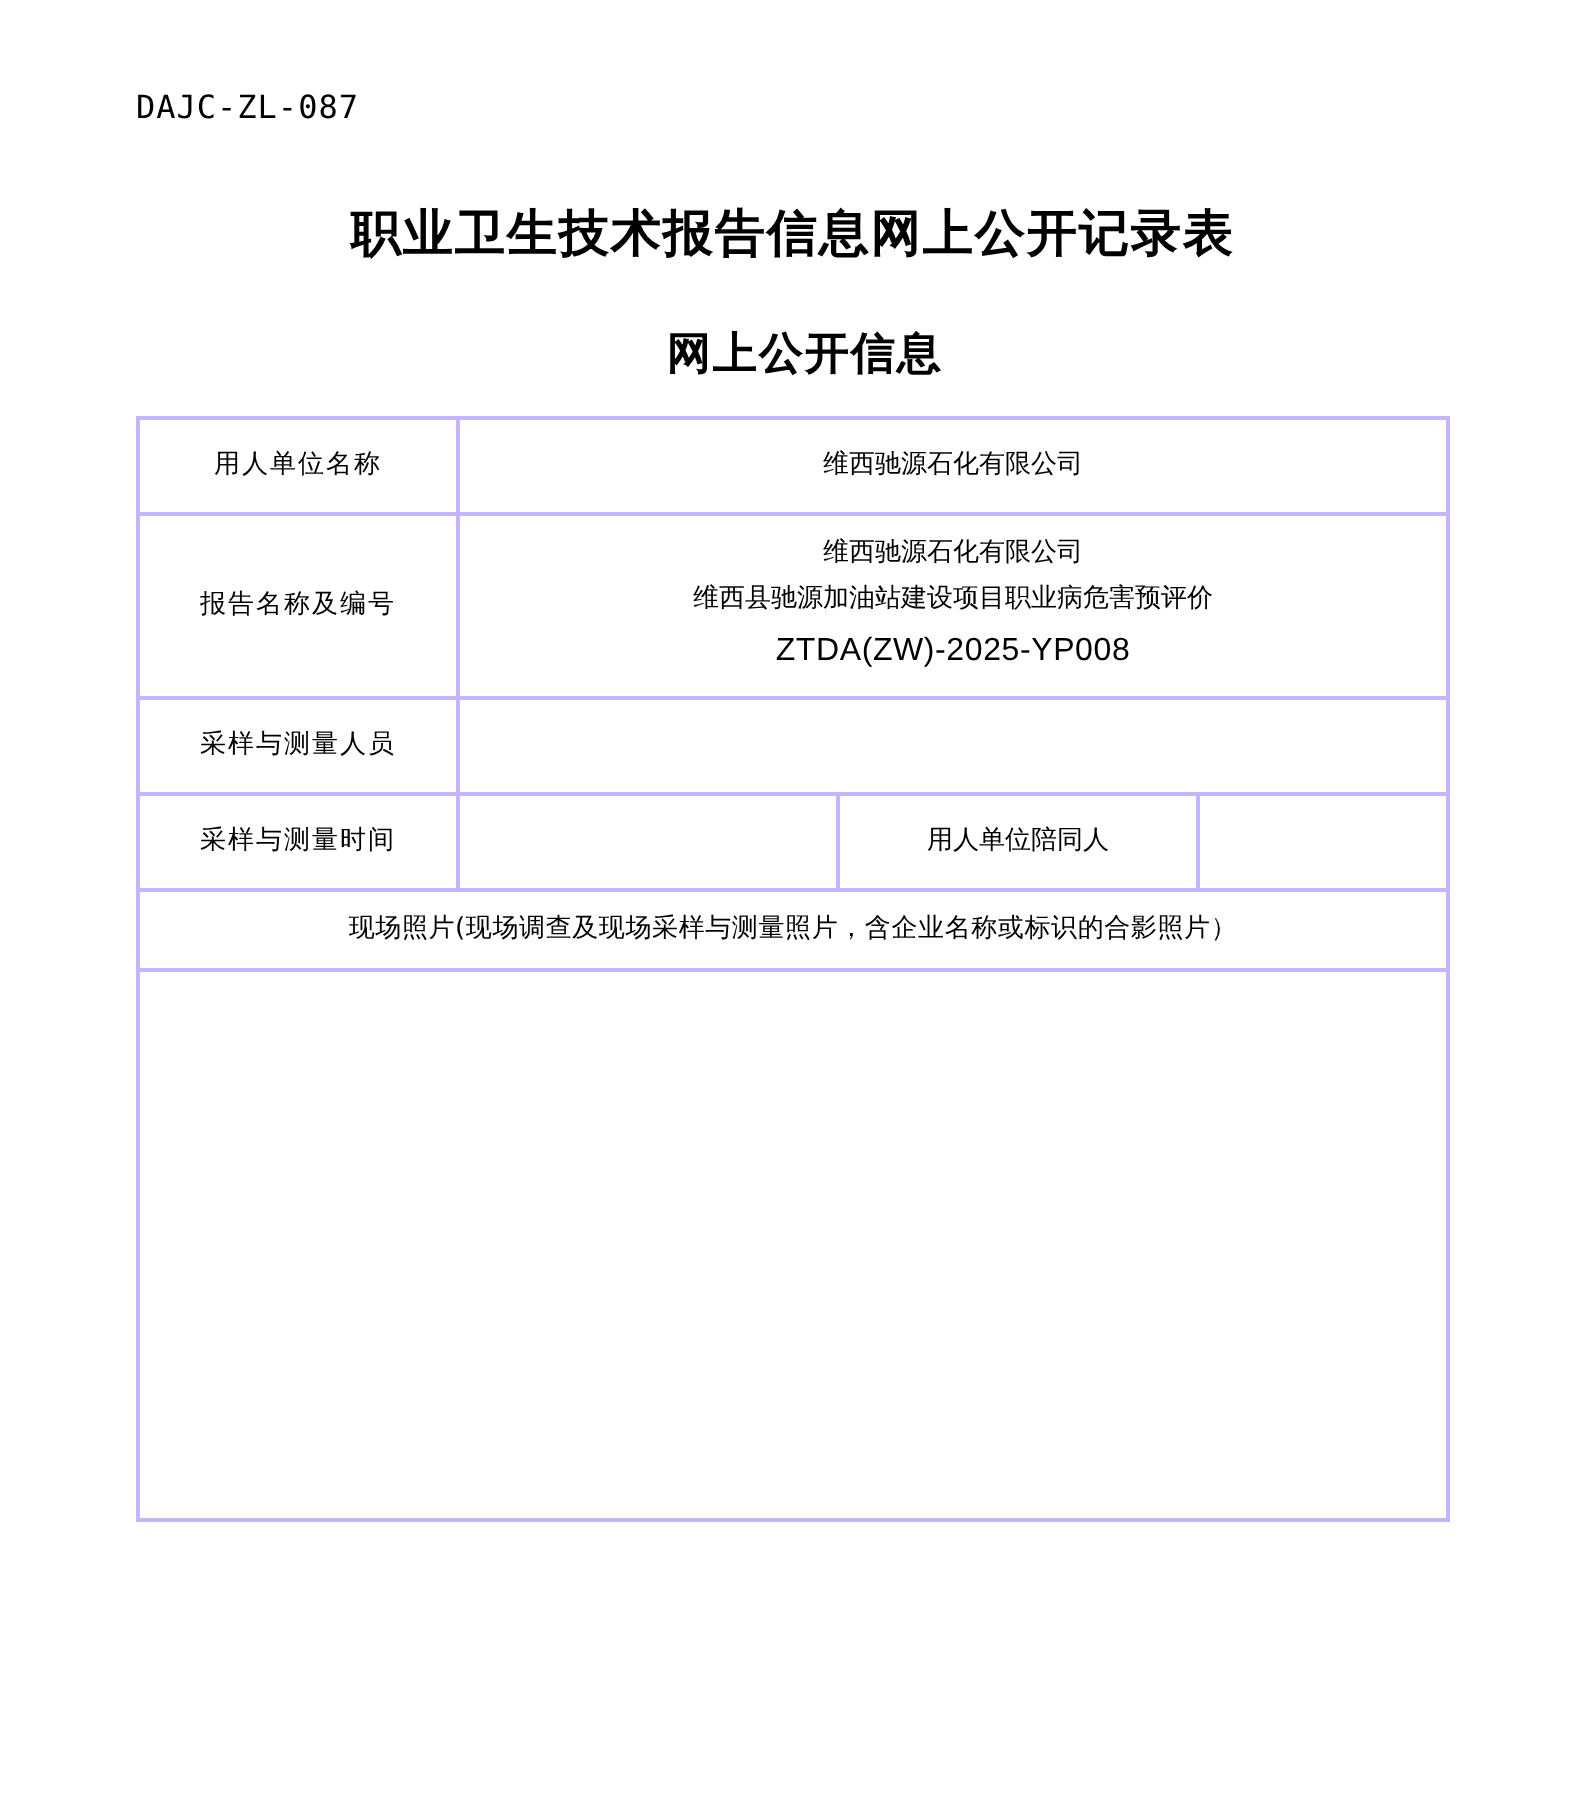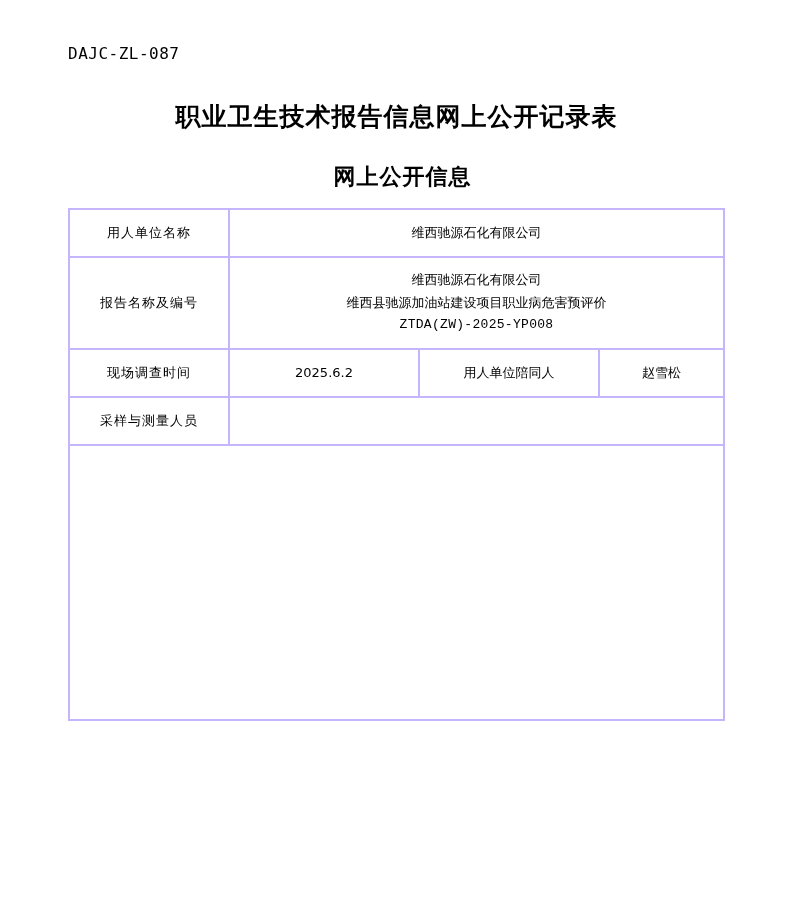--- a/index.html
+++ b/index.html
@@ -74,22 +74,22 @@
     width: 160px;
     letter-spacing: 1px;
   }
   td.value-cell {
     text-align: center;
   }
   .multi-line div {
     line-height: 1.75;
   }
   .mono-code {
-    font-family: Liberation Mono, monospace;
-    font-size: 13px;
+    font-family: Liberation Sans, sans-serif;
+    font-size: 16px;
     letter-spacing: 0.3px;
   }
   td.row-h-normal { height: 38px; }
   td.row-h-report { height: 82px; }
   td.photo-header {
     text-align: left;
     padding-left: 8px;
     height: 30px;
     letter-spacing: 0.3px;
   }
@@ -127,28 +127,31 @@
       </tr>
       <tr>
         <td class="label-cell row-h-report">报告名称及编号</td>
         <td class="value-cell row-h-report multi-line" colspan="3">
           <div>维西驰源石化有限公司</div>
           <div>维西县驰源加油站建设项目职业病危害预评价</div>
           <div class="mono-code">ZTDA(ZW)-2025-YP008</div>
         </td>
       </tr>
       <tr>
-        <td class="label-cell row-h-normal">现场调查时间</td>
-        <td class="value-cell row-h-normal date-mono">2025.6.2</td>
-        <td class="value-cell row-h-normal">用人单位陪同人</td>
-        <td class="value-cell row-h-normal">赵雪松</td>
+        <td class="label-cell row-h-normal">采样与测量人员</td>
+        <td class="value-cell row-h-normal empty-cell" colspan="3"></td>
       </tr>
       <tr>
-        <td class="label-cell row-h-normal">采样与测量人员</td>
-        <td class="value-cell row-h-normal empty-cell" colspan="3"></td>
+        <td class="label-cell row-h-normal">采样与测量时间</td>
+        <td class="value-cell row-h-normal"></td>
+        <td class="value-cell row-h-normal">用人单位陪同人</td>
+        <td class="value-cell row-h-normal"></td>
+      </tr>
+      <tr>
+        <td class="photo-header" colspan="4">现场照片(现场调查及现场采样与测量照片，含企业名称或标识的合影照片）</td>
       </tr>
       <tr>
         <td class="photo-body" colspan="4"></td>
       </tr>
     </tbody>
   </table>
 
 </div>
 
 </body></html>

